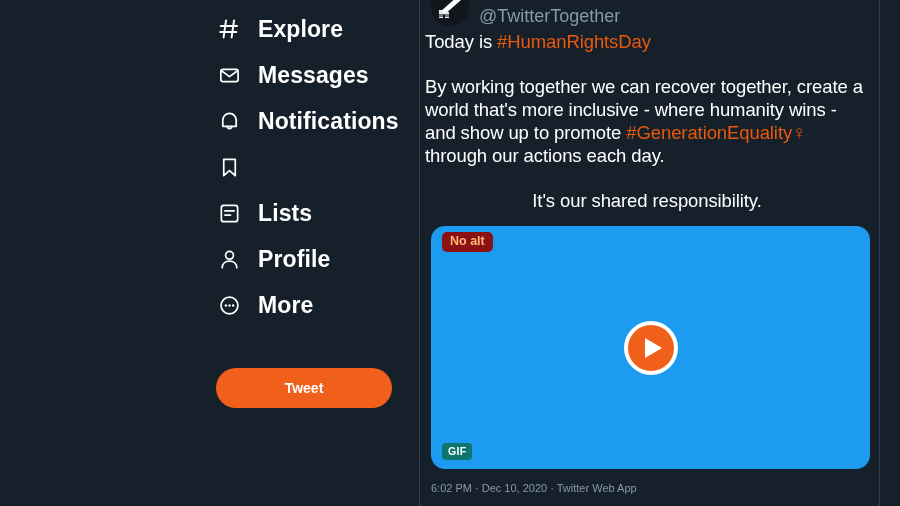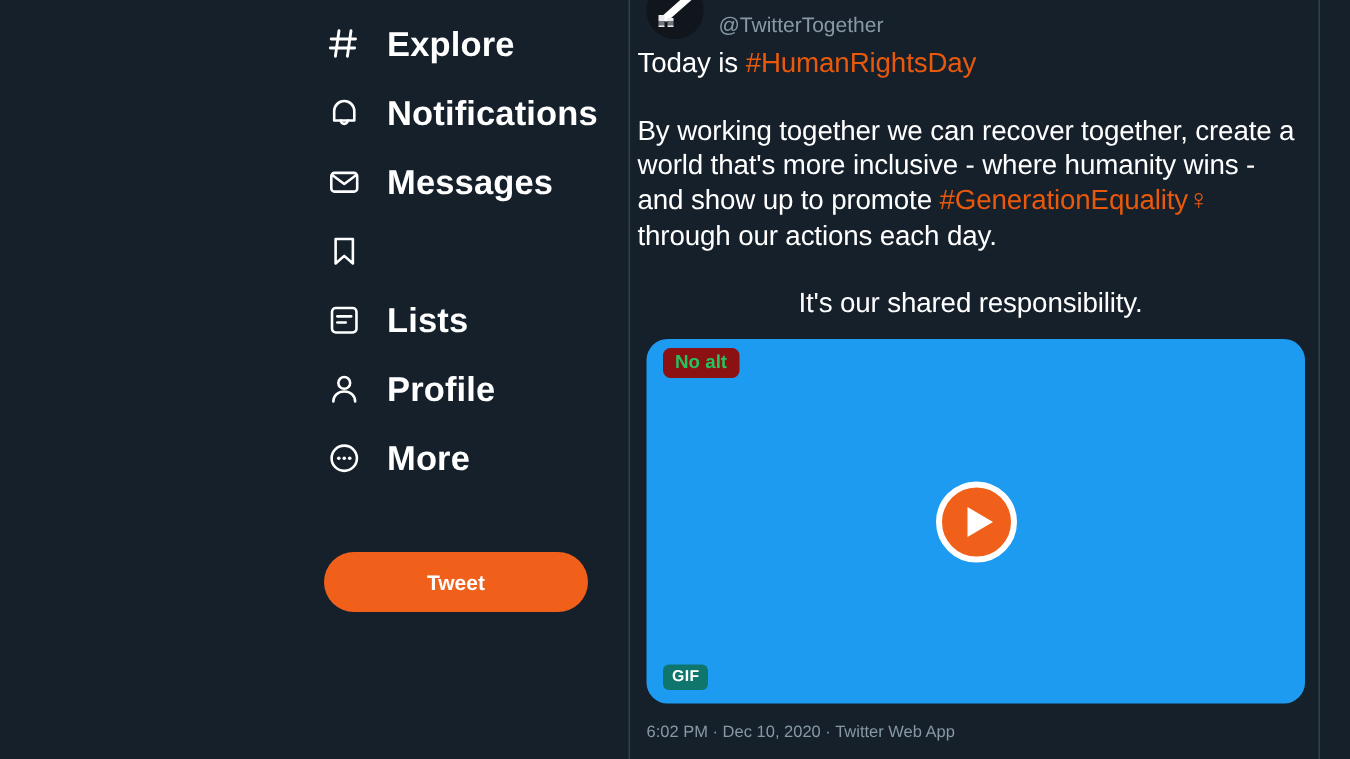--- a/index.html
+++ b/index.html
@@ -96,21 +96,21 @@
     width: 38px; height: 38px;
     border-radius: 50%;
     background: #11161d;
     overflow: hidden;
     position: relative;
     flex: 0 0 38px;
   }
   .avatar svg { display: block; }
   .handle {
     color: #8899a6;
-    font-size: 14px;
+    font-size: 18px;
     position: relative;
     top: 9px;
   }
 
   .tweet-body {
     position: absolute;
     left: 5px; top: 30px;
     width: 444px;
     color: #ffffff;
     font-size: 18.5px;
@@ -128,21 +128,21 @@
     left: 11px; top: 226px;
     width: 439px; height: 243px;
     background: #1d9bf0;
     border-radius: 14px;
     overflow: hidden;
   }
   .badge-noalt {
     position: absolute;
     left: 11px; top: 6px;
     background: #8b1113;
-    color: #22c55e;
+    color: #fdba74;
     font-size: 12.5px;
     font-weight: bold;
     padding: 3px 8px 4px 8px;
     border-radius: 5px;
     line-height: 1;
   }
   .badge-gif {
     position: absolute;
     left: 11px; bottom: 9px;
     background: #0f766e;
@@ -199,35 +199,35 @@
             <line x1="3.8" y1="9" x2="20" y2="9"></line>
             <line x1="3.2" y1="15" x2="19.4" y2="15"></line>
           </svg>
         </span>
         <span class="nav-label">Explore</span>
       </div>
 
       <div class="nav-item">
         <span class="nav-icon">
           <svg width="23" height="23" viewBox="0 0 24 24" fill="none" stroke="#ffffff" stroke-width="1.8" stroke-linejoin="round">
+            <rect x="3" y="5.5" width="18" height="13" rx="2.2"></rect>
+            <path d="M3.6 7 L12 13.2 L20.4 7"></path>
+          </svg>
+        </span>
+        <span class="nav-label">Messages</span>
+      </div>
+
+      <div class="nav-item">
+        <span class="nav-icon">
+          <svg width="23" height="23" viewBox="0 0 24 24" fill="none" stroke="#ffffff" stroke-width="1.8" stroke-linejoin="round">
             <path d="M5 17 L5 10.5 A7 7 0 0 1 19 10.5 L19 17 Z"></path>
             <path d="M9.6 17 A2.4 2.4 0 0 0 14.4 17" stroke-linecap="round"></path>
           </svg>
         </span>
         <span class="nav-label">Notifications</span>
-      </div>
-
-      <div class="nav-item">
-        <span class="nav-icon">
-          <svg width="23" height="23" viewBox="0 0 24 24" fill="none" stroke="#ffffff" stroke-width="1.8" stroke-linejoin="round">
-            <rect x="3" y="5.5" width="18" height="13" rx="2.2"></rect>
-            <path d="M3.6 7 L12 13.2 L20.4 7"></path>
-          </svg>
-        </span>
-        <span class="nav-label">Messages</span>
       </div>
 
       <div class="nav-item">
         <span class="nav-icon">
           <svg width="23" height="23" viewBox="0 0 24 24" fill="none" stroke="#ffffff" stroke-width="1.8" stroke-linejoin="round">
             <path d="M6 3.5 L18 3.5 L18 20.5 L12 15.2 L6 20.5 Z"></path>
           </svg>
         </span>
       </div>
 

